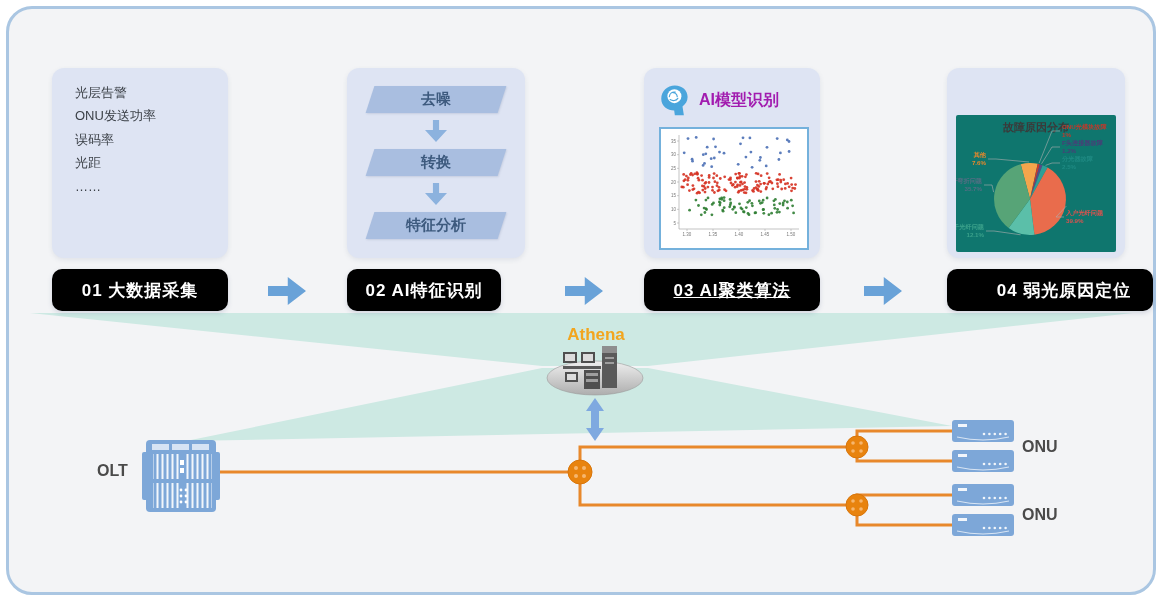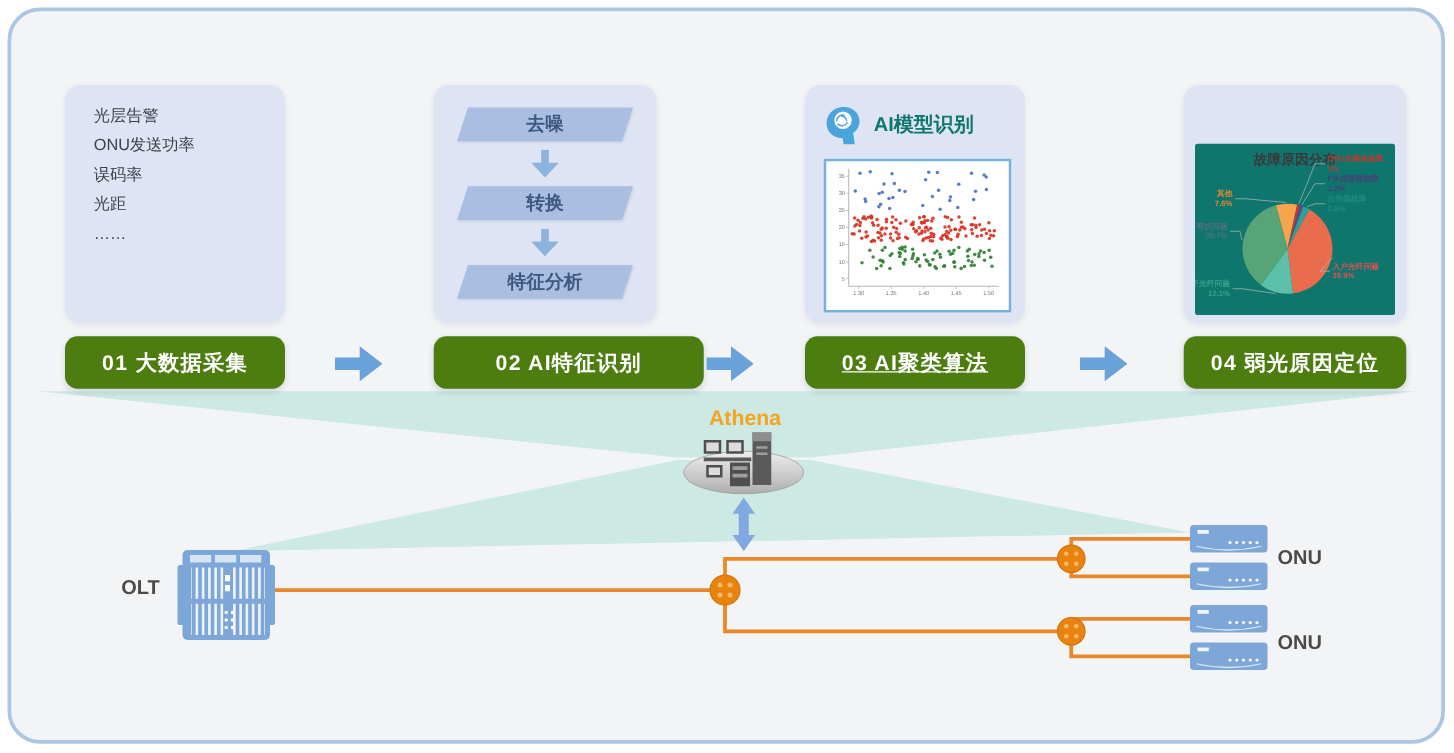--- a/index.html
+++ b/index.html
@@ -10,46 +10,46 @@
   .overlay{position:absolute;left:0;top:0;width:1163px;height:602px;pointer-events:none;}
 
   
   .panel{position:absolute;top:68px;height:190px;background:#dee4f3;border-radius:12px;
          box-shadow:0 2px 5px rgba(60,80,120,.10);}
   .p1{left:52px;width:176px;}
   .p2{left:347px;width:178px;}
   .p3{left:644px;width:176px;}
   .p4{left:947px;width:178px;}
 
-  .stage-header{position:absolute;top:269px;height:42px;background:#4d7c0f;border-radius:10px;
+  .stage-header{position:absolute;top:269px;height:42px;background:#000000;border-radius:10px;
         color:#ffffff;font-size:17px;font-weight:bold;display:flex;align-items:center;justify-content:center;
         letter-spacing:1px;box-shadow:0 2px 5px rgba(60,80,120,.18);}
   .h1{left:52px;width:176px;}
-  .h2{left:347px;width:216px;}
+  .h2{left:347px;width:154px;}
   .h3{left:644px;width:176px;text-decoration:underline;}
-  .h4{left:947px;width:178px;}
+  .h4{left:947px;width:178px;padding-left:28px;}
 
   .flow-arrow{position:absolute;top:277px;width:38px;height:28px;background:#69a2d8;
         clip-path:polygon(0 32%,52% 32%,52% 0,100% 50%,52% 100%,52% 68%,0 68%);}
   .fa1{left:268px;} .fa2{left:565px;} .fa3{left:864px;}
 
   
   .metrics{list-style:none;margin:0;padding:13px 0 0 23px;font-size:13px;line-height:23.4px;color:#3c4148;}
 
   
   .steps{position:absolute;left:347px;top:86px;width:178px;display:flex;flex-direction:column;align-items:center;}
   .pgram{width:132px;height:27px;background:#a9bee0;transform:skewX(-18deg);
          display:flex;align-items:center;justify-content:center;box-shadow:1px 1px 2px rgba(60,80,120,.15);}
   .pgram span{transform:skewX(18deg);font-size:15px;color:#3d5a7e;font-weight:bold;}
   .down-arrow{width:22px;height:22px;margin:7px 0;background:#8cb2de;
         clip-path:polygon(36% 0,64% 0,64% 46%,100% 46%,50% 100%,0 46%,36% 46%);}
 
   
   .ai-badge{position:absolute;left:657px;top:83px;display:flex;align-items:center;gap:8px;}
-  .ai-badge .lbl{font-size:16px;font-weight:bold;color:#0f766e;}
+  .ai-badge .lbl{font-size:16px;font-weight:bold;color:#a21caf;}
   .scatter-box{position:absolute;left:659px;top:127px;width:146px;height:119px;background:#ffffff;
         border:2px solid #74b1dc;}
 
   
   .pie-box{position:absolute;left:956px;top:115px;width:160px;height:137px;background:#0f766e;border-radius:2px;}
 
   
   .athena-label{position:absolute;left:558px;top:325px;width:76px;text-align:center;
         color:#f2a51e;font-size:17px;font-weight:bold;}
   .node-label{position:absolute;color:#4a4a4a;font-size:16px;font-weight:bold;}

